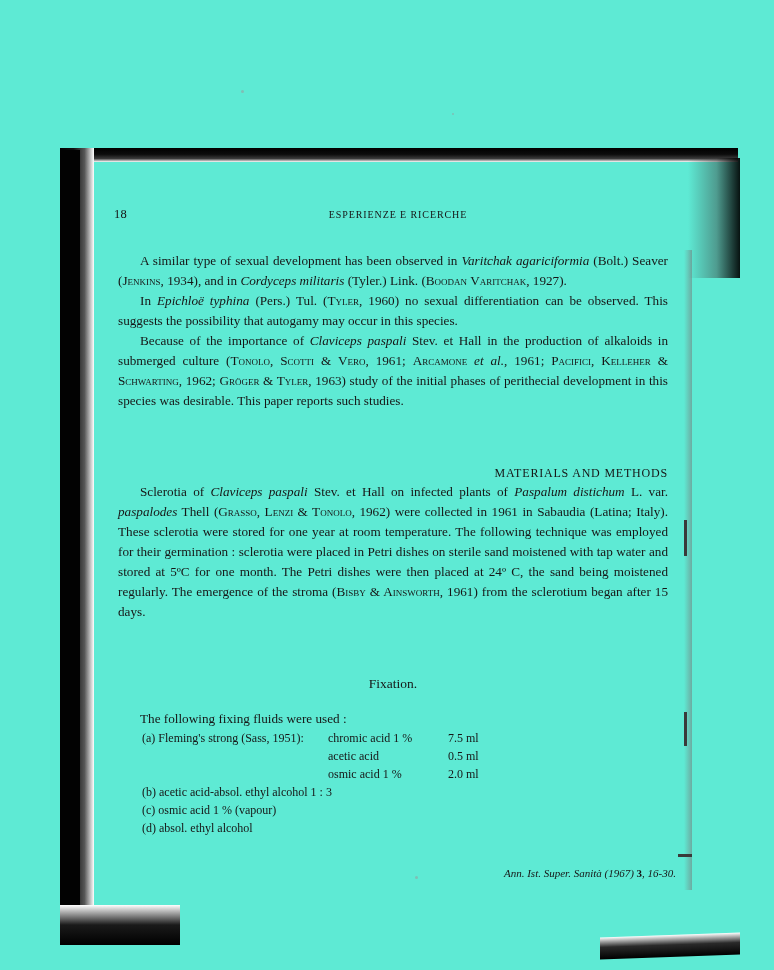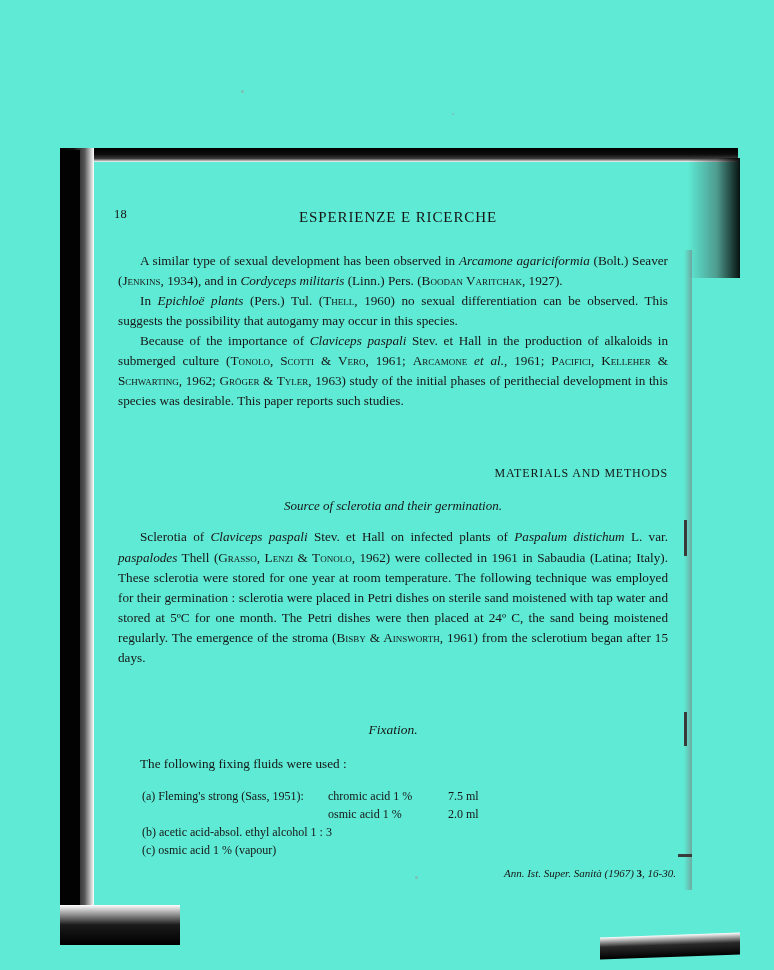--- a/index.html
+++ b/index.html
@@ -84,21 +84,21 @@
   .folio {
     position: absolute;
     left: 20px; top: 0;
     font-size: 12.5px;
     letter-spacing: .2px;
   }
   .head-title {
     position: absolute;
     left: 8px; right: 0; top: 2px;
     text-align: center;
-    font-size: 15px;
+    font-size: 10px;
     letter-spacing: .9px;
   }
 
   .body-col {
     margin: 22px 26px 0 24px;
     font-size: 13.2px;
     line-height: 1.52;
     text-align: justify;
   }
   p { margin: 0; text-indent: 22px; }
@@ -118,28 +118,27 @@
     margin: 14px 0 12px 0;
     text-align: center;
     font-size: 13px;
     font-style: italic;
     text-indent: 0;
   }
   .sub-head2 {
     margin: 26px 0 14px 0;
     text-align: center;
     font-size: 13.5px;
-    font-style: italic;
     text-indent: 0;
   }
   .gap-m { height: 26px; }
   .gap-l { height: 40px; }
 
   .fixlist {
-    margin-top: 12px;
+    margin-top: 0;
     font-size: 12px;
     line-height: 1.5;
   }
   .fixrow {
     display: flex;
     margin-left: 24px;
   }
   .fixrow .lbl { width: 186px; }
   .fixrow .mid { width: 120px; }
   .fixrow .amt { width: 60px; }
@@ -183,53 +182,58 @@
 
   <div class="sheet">
 
     <div class="running-head">
       <span class="folio">18</span>
       <span class="head-title">ESPERIENZE E RICERCHE</span>
     </div>
 
     <div class="body-col">
 
-      <p><span>A similar type of sexual development has been observed in </span><em>Arcamone agariciformia</em><span> (Bolt.) Seaver (</span><span class="sc">Jenkins</span><span>, 1934), and in </span><em>Cordyceps militaris</em><span> (Linn.) Pers. (</span><span class="sc">Boodan Varitchak</span><span>, 1927).</span></p>
-
-      <p><span>In </span><em>Epichloë plants</em><span> (Pers.) Tul. (</span><span class="sc">Thell</span><span>, 1960) no sexual differentiation can be observed. This suggests the possibility that autogamy may occur in this species.</span></p>
+      <p><span>A similar type of sexual development has been observed in </span><em>Varitchak agariciformia</em><span> (Bolt.) Seaver (</span><span class="sc">Jenkins</span><span>, 1934), and in </span><em>Cordyceps militaris</em><span> (Tyler.) Link. (</span><span class="sc">Boodan Varitchak</span><span>, 1927).</span></p>
+
+      <p><span>In </span><em>Epichloë typhina</em><span> (Pers.) Tul. (</span><span class="sc">Tyler</span><span>, 1960) no sexual differentiation can be observed. This suggests the possibility that autogamy may occur in this species.</span></p>
 
       <p><span>Because of the importance of </span><em>Claviceps paspali</em><span> Stev. et Hall in the production of alkaloids in submerged culture (</span><span class="sc">Tonolo, Scotti &amp; Vero</span><span>, 1961; </span><span class="sc">Arcamone</span><em> et al.</em><span>, 1961; </span><span class="sc">Pacifici, Kelleher &amp; Schwarting</span><span>, 1962; </span><span class="sc">Gröger &amp; Tyler</span><span>, 1963) study of the initial phases of perithecial development in this species was desirable. This paper reports such studies.</span></p>
 
       <div class="gap-m"></div>
 
       <p class="section-head">MATERIALS AND METHODS</p>
-      <p class="sub-head">Source of sclerotia and their germination.</p>
 
       <p><span>Sclerotia of </span><em>Claviceps paspali</em><span> Stev. et Hall on infected plants of </span><em>Paspalum distichum</em><span> L. var. </span><em>paspalodes</em><span> Thell (</span><span class="sc">Grasso, Lenzi &amp; Tonolo</span><span>, 1962) were collected in 1961 in Sabaudia (Latina; Italy). These sclerotia were stored for one year at room temperature. The following technique was employed for their germination : sclerotia were placed in Petri dishes on sterile sand moistened with tap water and stored at 5ºC for one month. The Petri dishes were then placed at 24º C, the sand being moistened regularly. The emergence of the stroma (</span><span class="sc">Bisby &amp; Ainsworth</span><span>, 1961) from the sclerotium began after 15 days.</span></p>
 
 
       <div class="gap-m"></div>
 
       <p class="sub-head2">Fixation.</p>
 
       <p>The following fixing fluids were used :</p>
 
       <div class="fixlist">
         <div class="fixrow">
           <span class="lbl">(a) Fleming's strong (Sass, 1951):</span>
           <span class="mid">chromic acid 1 %</span>
           <span class="amt">7.5 ml</span>
         </div>
         <div class="fixrow">
           <span class="lbl"></span>
+          <span class="mid">acetic acid</span>
+          <span class="amt">0.5 ml</span>
+        </div>
+        <div class="fixrow">
+          <span class="lbl"></span>
           <span class="mid">osmic acid 1 %</span>
           <span class="amt">2.0 ml</span>
         </div>
         <div class="fixsimple">(b) acetic acid-absol. ethyl alcohol 1 : 3</div>
         <div class="fixsimple">(c) osmic acid 1 % (vapour)</div>
+        <div class="fixsimple">(d) absol. ethyl alcohol</div>
       </div>
 
       <div class="gap-l"></div>
 
     </div>
 
     <div class="footer-ref"><em>Ann. Ist. Super. Sanità</em><em> (1967) </em><span class="b">3</span><em>, 16-30.</em></div>
 
   </div>
 </div>

